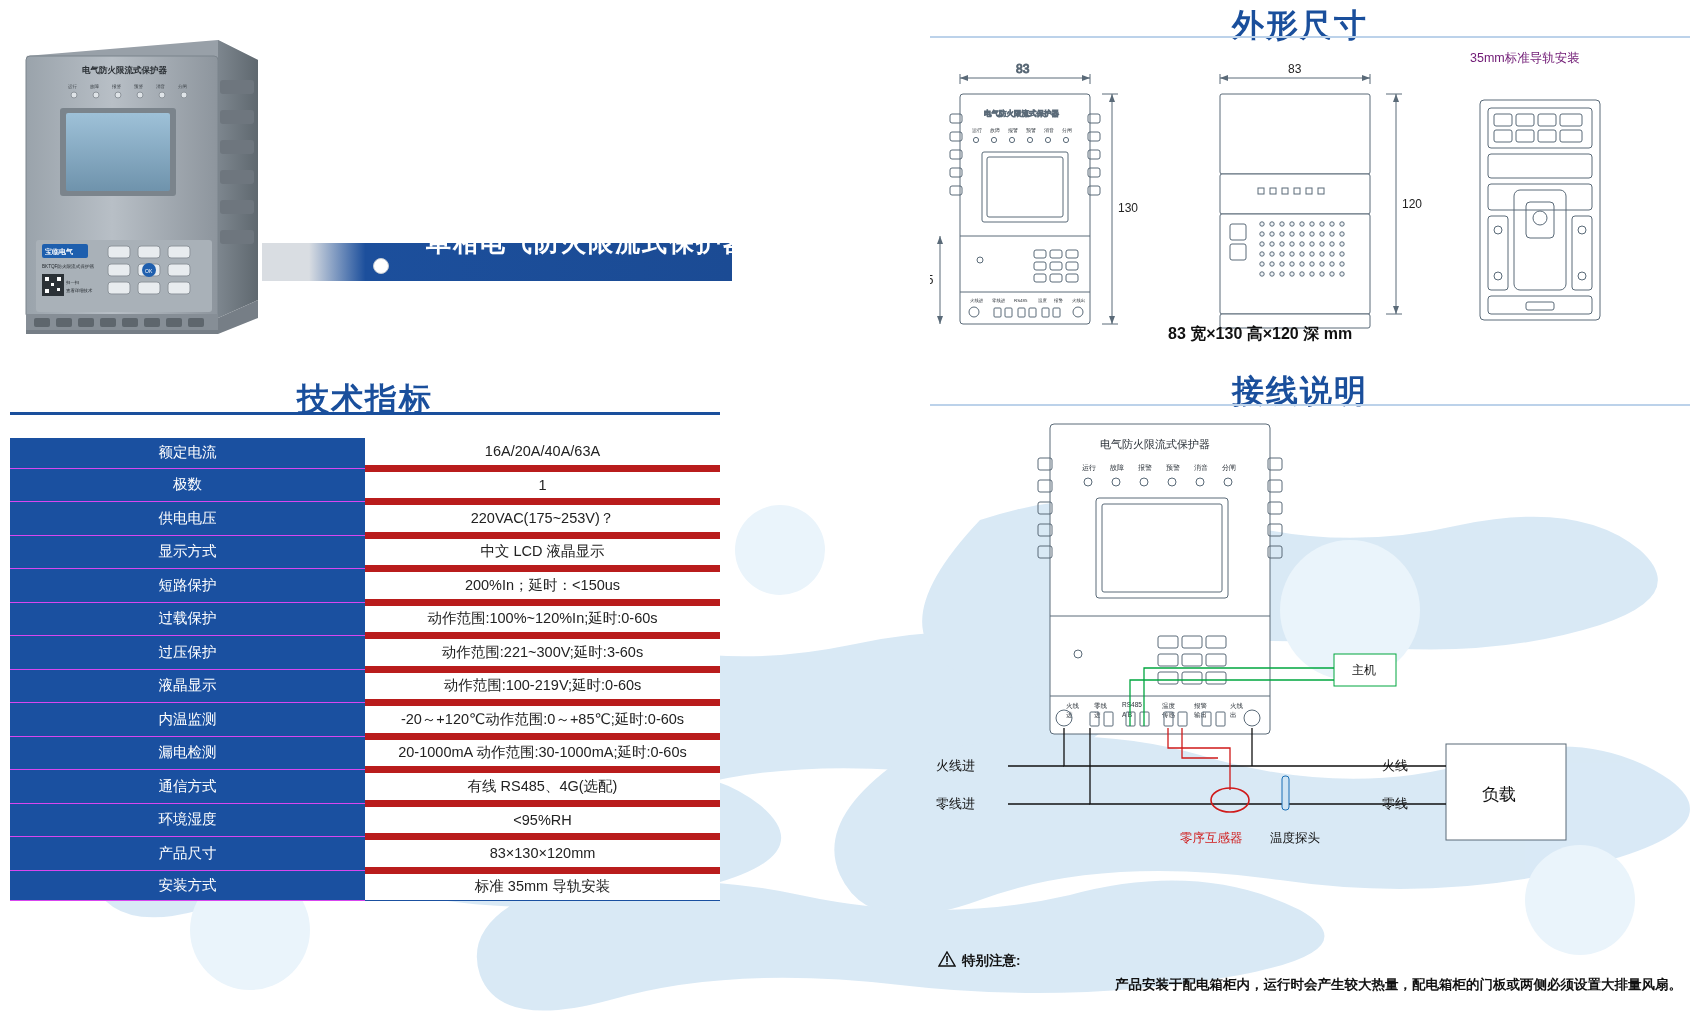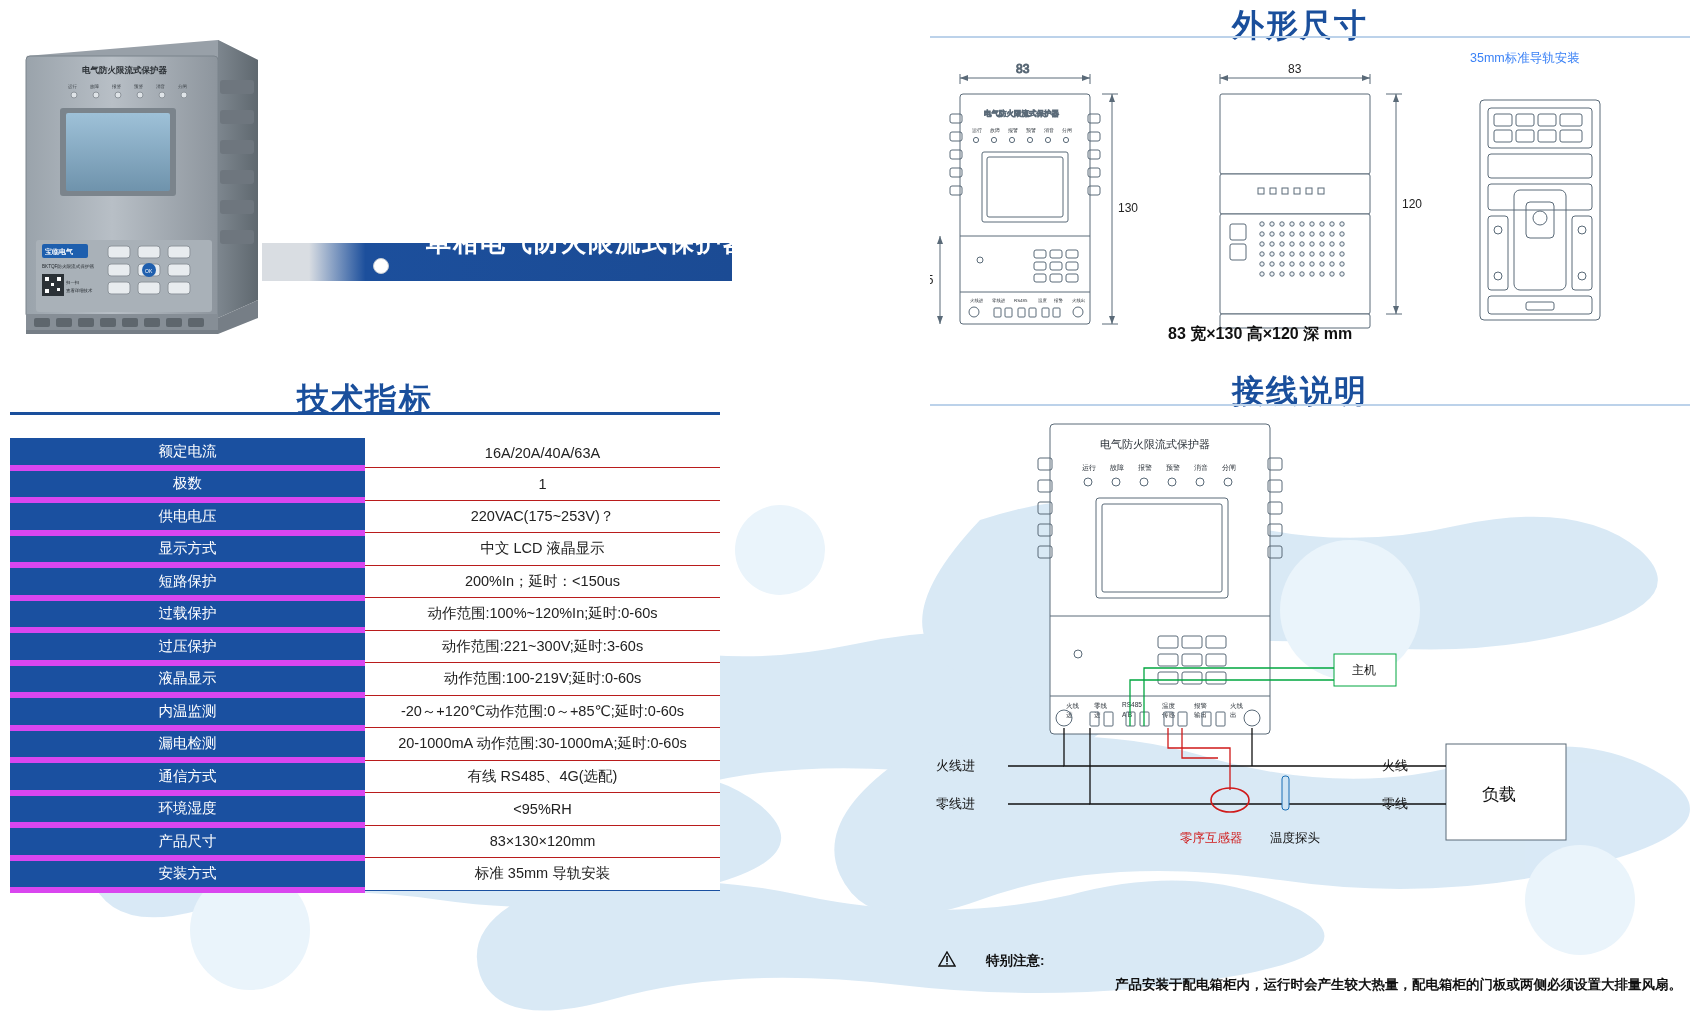--- a/index.html
+++ b/index.html
@@ -48,50 +48,50 @@
   
   #spec-title{position:absolute;left:10px;top:378px;width:710px;}
   #spec-rule{position:absolute;left:10px;top:412px;width:710px;}
   .spec-table{
     position:absolute;left:10px;top:438px;width:710px;
     border-collapse:collapse;font-size:14.5px;
   }
   .spec-table td{height:26.5px;padding:0;}
   .spec-k{
     width:355px;background:#1a50a0;color:#ffffff;text-align:center;
-    border-bottom:6px solid #d946ef;font-size:14.5px;
+    border-bottom:1px solid #d946ef;font-size:14.5px;
   }
   .spec-v{
     width:355px;background:#ffffff;color:#222;text-align:center;
-    border-bottom:1px solid #b91c1c;font-size:14.5px;
+    border-bottom:7px solid #b91c1c;font-size:14.5px;
   }
   .spec-table tr:last-child .spec-v{border-bottom:1px solid #1a50a0;}
 
   
   #dim-title{position:absolute;left:930px;top:4px;width:740px;}
   #dim-rule{position:absolute;left:930px;top:36px;width:760px;}
   #dim-area{position:absolute;left:930px;top:44px;width:760px;height:320px;}
 
   #wire-title{position:absolute;left:930px;top:370px;width:740px;}
   #wire-rule{position:absolute;left:930px;top:404px;width:760px;}
   #wire-area{position:absolute;left:930px;top:418px;width:760px;height:470px;}
 
   .note{
     position:absolute;left:962px;top:975px;width:720px;font-size:13.5px;
     color:#111;font-weight:bold;line-height:20px;text-align:right;
   }
-  .note-head{position:absolute;left:962px;top:952px;font-size:13.5px;font-weight:bold;color:#111;margin-left:24px;}
+  .note-head{position:absolute;left:962px;top:952px;font-size:13.5px;font-weight:bold;color:#111;}
   .warn-tri{position:absolute;left:938px;top:951px;}
 
   .dim-label{font-size:12px;fill:#222;}
   text{font-family:"Liberation Sans","DejaVu Sans",sans-serif;}
   .cap-under{
     position:absolute;left:1168px;top:324px;font-size:16px;font-weight:bold;color:#111;
   }
-  .rail-cap{position:absolute;left:1470px;top:50px;font-size:12.5px;color:#3b82f6;}
+  .rail-cap{position:absolute;left:1470px;top:50px;font-size:12.5px;color:#701a75;}
 </style>
 </head>
 <body>
 
 <div class="watermark">
   <svg width="1700" height="583" viewBox="0 0 1700 583">
     <g fill="#d7e8f5" opacity="0.95">
       <path d="M60 120 q60 -40 150 -20 q80 15 130 -10 q70 -35 160 -5 q60 20 40 60 q-20 45 -110 40 q-90 -5 -150 30 q-70 40 -150 15 q-80 -25 -70 -70 z"></path>
       <path d="M380 230 q120 -50 240 -20 q110 30 230 5 q130 -30 240 10 q70 25 20 70 q-60 55 -210 45 q-160 -10 -260 35 q-120 55 -230 20 q-90 -30 -60 -95 z"></path>
       <path d="M980 90 q120 -40 230 -5 q120 40 250 10 q120 -25 180 25 q50 45 -40 75 q-110 35 -250 20 q-150 -15 -250 25 q-100 40 -160 -10 q-50 -45 40 -140 z"></path>

